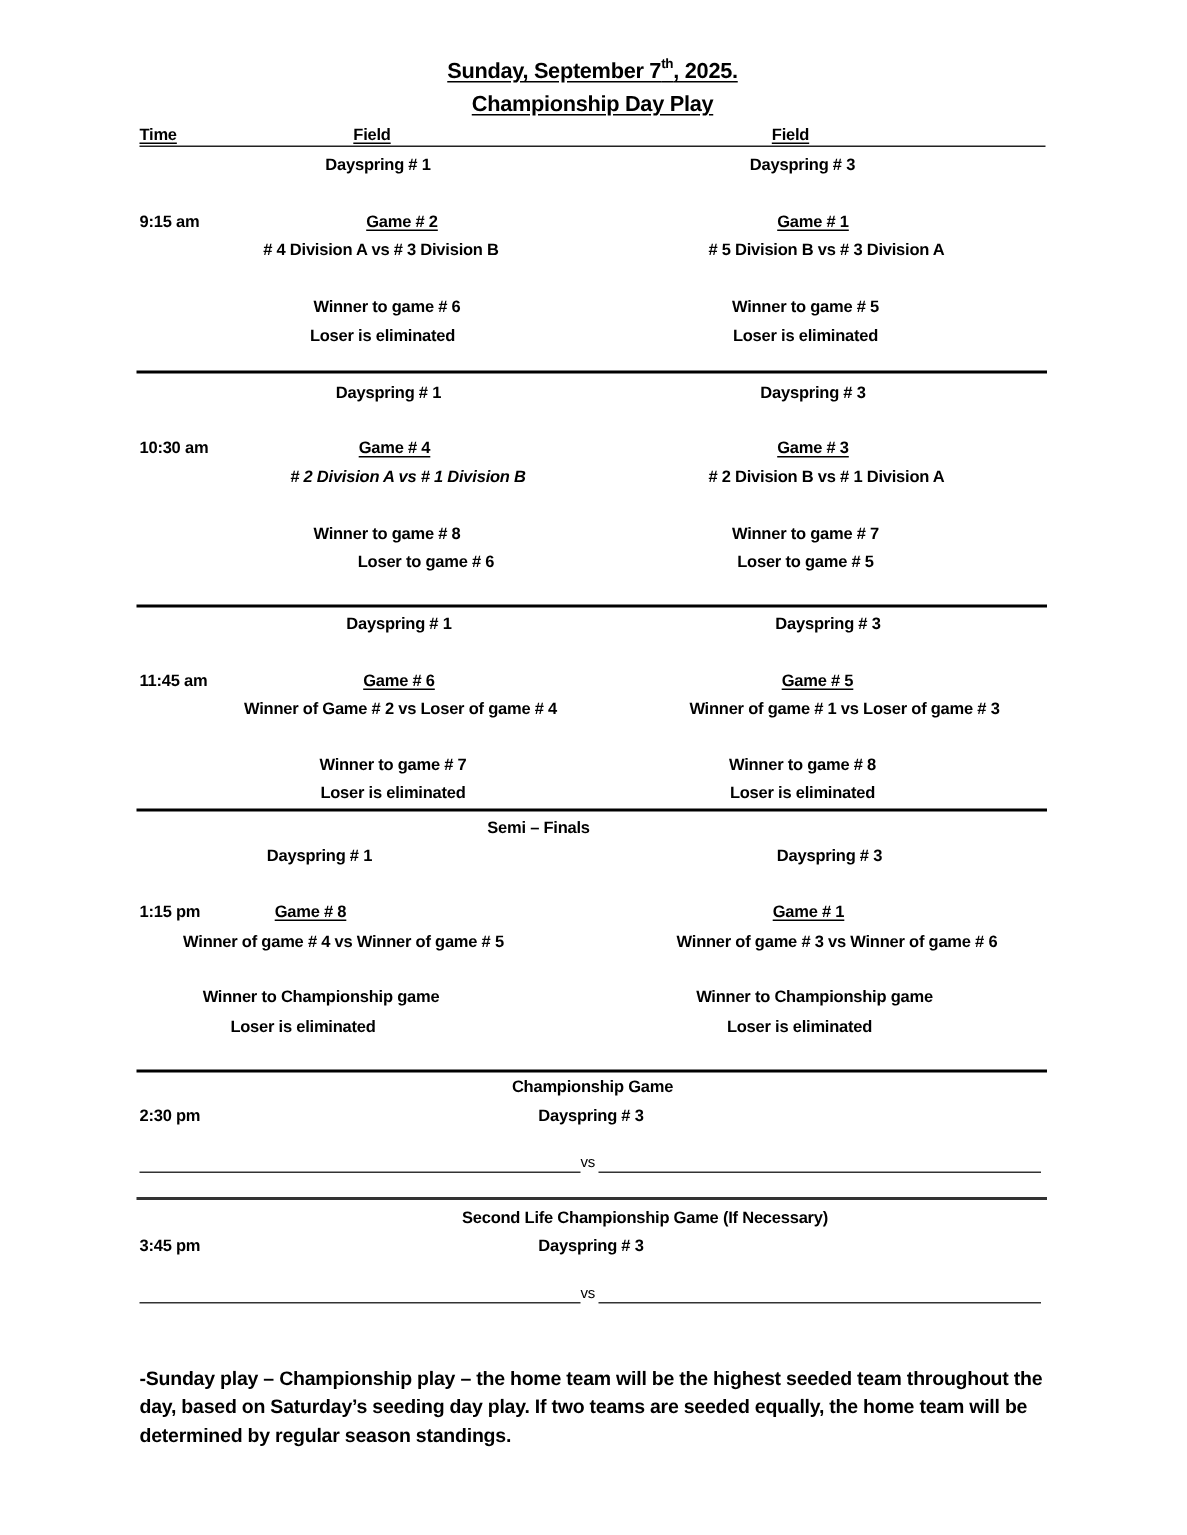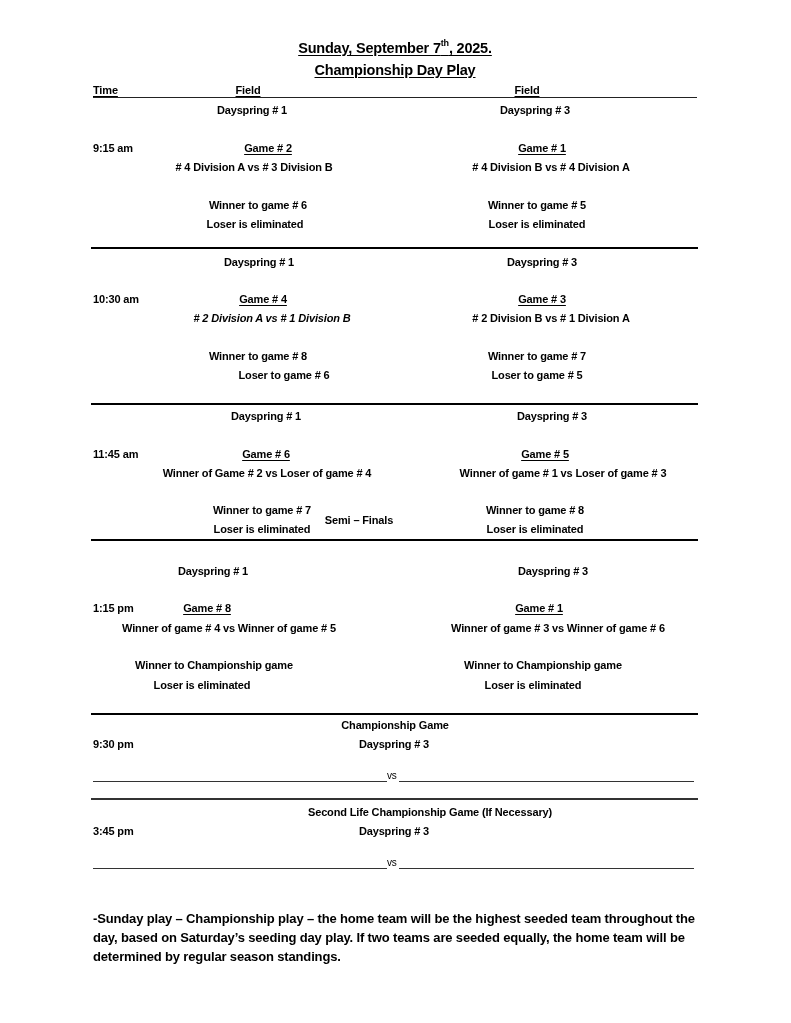--- a/index.html
+++ b/index.html
@@ -64,21 +64,21 @@
 <div class="t c u" style="left:527px; top:82px;">Field</div>
 <div class="rule thin" style="top:97px; left:93px; width:604px;"></div>
 
 <div>
   <div class="t c" style="left:252px; top:102px;">Dayspring # 1</div>
   <div class="t c" style="left:535px; top:102px;">Dayspring # 3</div>
   <div class="t" style="left:93px; top:140px;">9:15 am</div>
   <div class="t c u" style="left:256px; top:140px;margin-left:12px;">Game # 2</div>
   <div class="t c u" style="left:542px; top:140px;">Game # 1</div>
   <div class="t c" style="left:254px; top:159px;"># 4 Division A vs # 3 Division B</div>
-  <div class="t c" style="left:551px; top:159px;"># 4 Division B vs # 4 Division A</div>
+  <div class="t c" style="left:551px; top:159px;"># 5 Division B vs # 3 Division A</div>
   <div class="t c" style="left:258px; top:197px;">Winner to game # 6</div>
   <div class="t c" style="left:537px; top:197px;">Winner to game # 5</div>
   <div class="t c" style="left:255px; top:216px;">Loser is eliminated</div>
   <div class="t c" style="left:537px; top:216px;">Loser is eliminated</div>
 </div>
 <div class="rule thick" style="top:247px;"></div>
 
 <div>
   <div class="t c" style="left:259px; top:254px;">Dayspring # 1</div>
   <div class="t c" style="left:542px; top:254px;">Dayspring # 3</div>
@@ -103,38 +103,38 @@
   <div class="t c" style="left:267px; top:465px;">Winner of Game # 2 vs Loser of game # 4</div>
   <div class="t c" style="left:563px; top:465px;">Winner of game # 1 vs Loser of game # 3</div>
   <div class="t c" style="left:262px; top:502px;">Winner to game # 7</div>
   <div class="t c" style="left:535px; top:502px;">Winner to game # 8</div>
   <div class="t c" style="left:262px; top:521px;">Loser is eliminated</div>
   <div class="t c" style="left:535px; top:521px;">Loser is eliminated</div>
 </div>
 <div class="rule thick" style="top:539px;"></div>
 
 <div>
-  <div class="t c" style="left:359px; top:512px;">Semi – Finals</div>
+  <div class="t c" style="left:359px; top:544px;">Semi – Finals</div>
   <div class="t c" style="left:213px; top:563px;">Dayspring # 1</div>
   <div class="t c" style="left:553px; top:563px;">Dayspring # 3</div>
   <div class="t" style="left:93px; top:600px;">1:15 pm</div>
   <div class="t c u" style="left:207px; top:600px;">Game # 8</div>
   <div class="t c u" style="left:539px; top:600px;">Game # 1</div>
   <div class="t c" style="left:229px; top:620px;">Winner of game # 4 vs Winner of game # 5</div>
   <div class="t c" style="left:558px; top:620px;">Winner of game # 3 vs Winner of game # 6</div>
   <div class="t c" style="left:214px; top:657px;">Winner to Championship game</div>
   <div class="t c" style="left:543px; top:657px;">Winner to Championship game</div>
   <div class="t c" style="left:202px; top:677px;">Loser is eliminated</div>
   <div class="t c" style="left:533px; top:677px;">Loser is eliminated</div>
 </div>
 <div class="rule thick" style="top:713px;"></div>
 
 <div>
   <div class="t c" style="left:395px; top:717px;">Championship Game</div>
-  <div class="t" style="left:93px; top:736px;">9:30 pm</div>
+  <div class="t" style="left:93px; top:736px;">2:30 pm</div>
   <div class="t c" style="left:394px; top:736px;">Dayspring # 3</div>
   <div class="blank" style="left:93px; top:781px; width:294px;"></div>
   <div class="t" style="left:387px; top:768px; font-weight:normal; font-size:10px;">vs</div>
   <div class="blank" style="left:399px; top:781px; width:295px;"></div>
 </div>
 <div class="rule thick" style="top:798px; background:#333;"></div>
 
 <div>
   <div class="t c" style="left:430px; top:804px;">Second Life Championship Game (If Necessary)</div>
   <div class="t" style="left:93px; top:823px;">3:45 pm</div>

